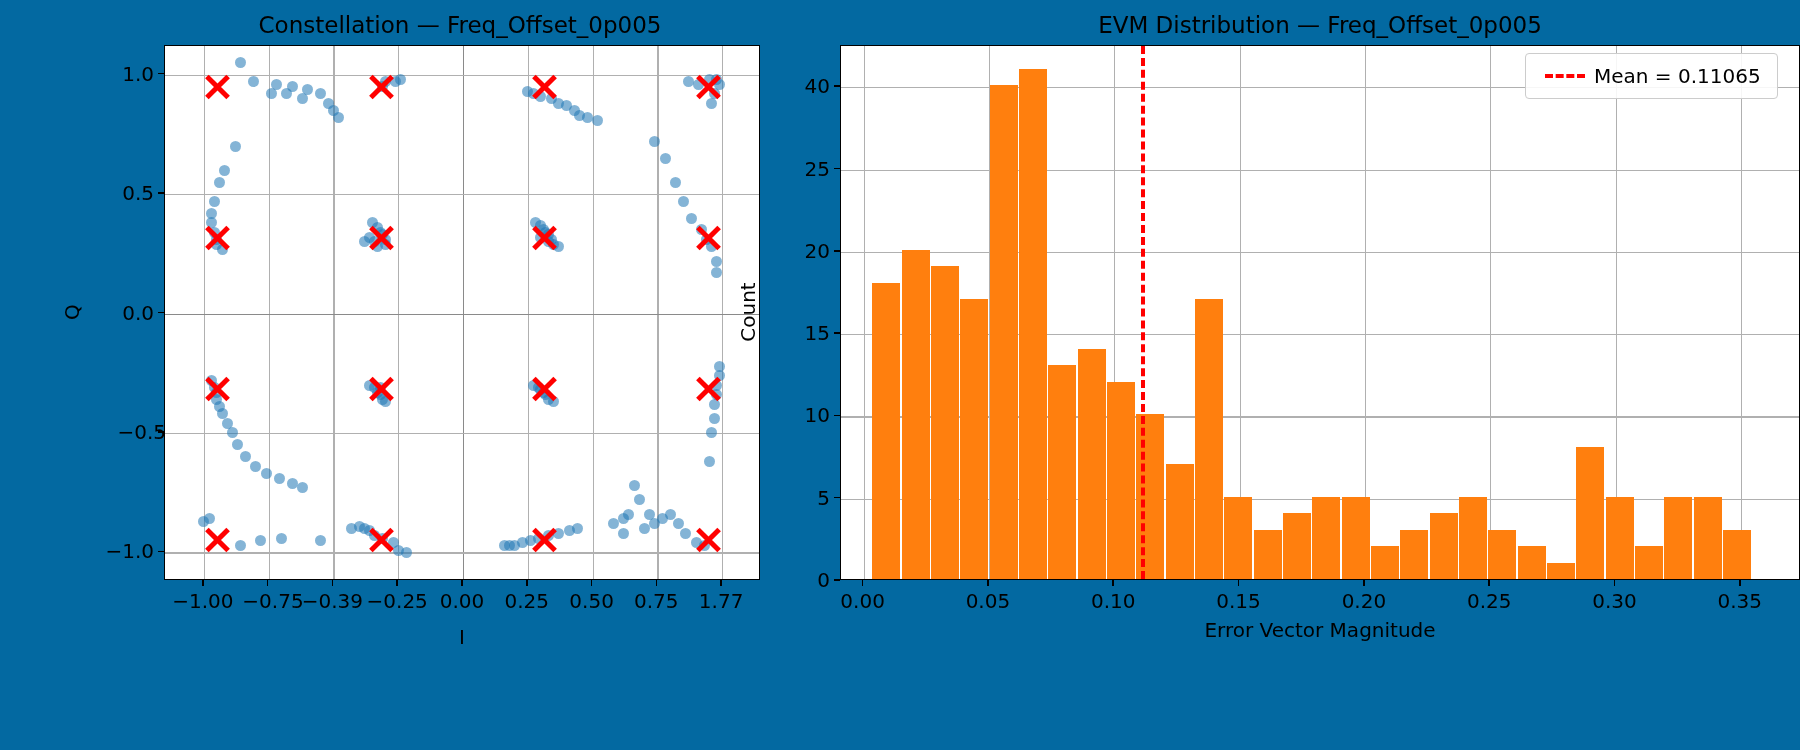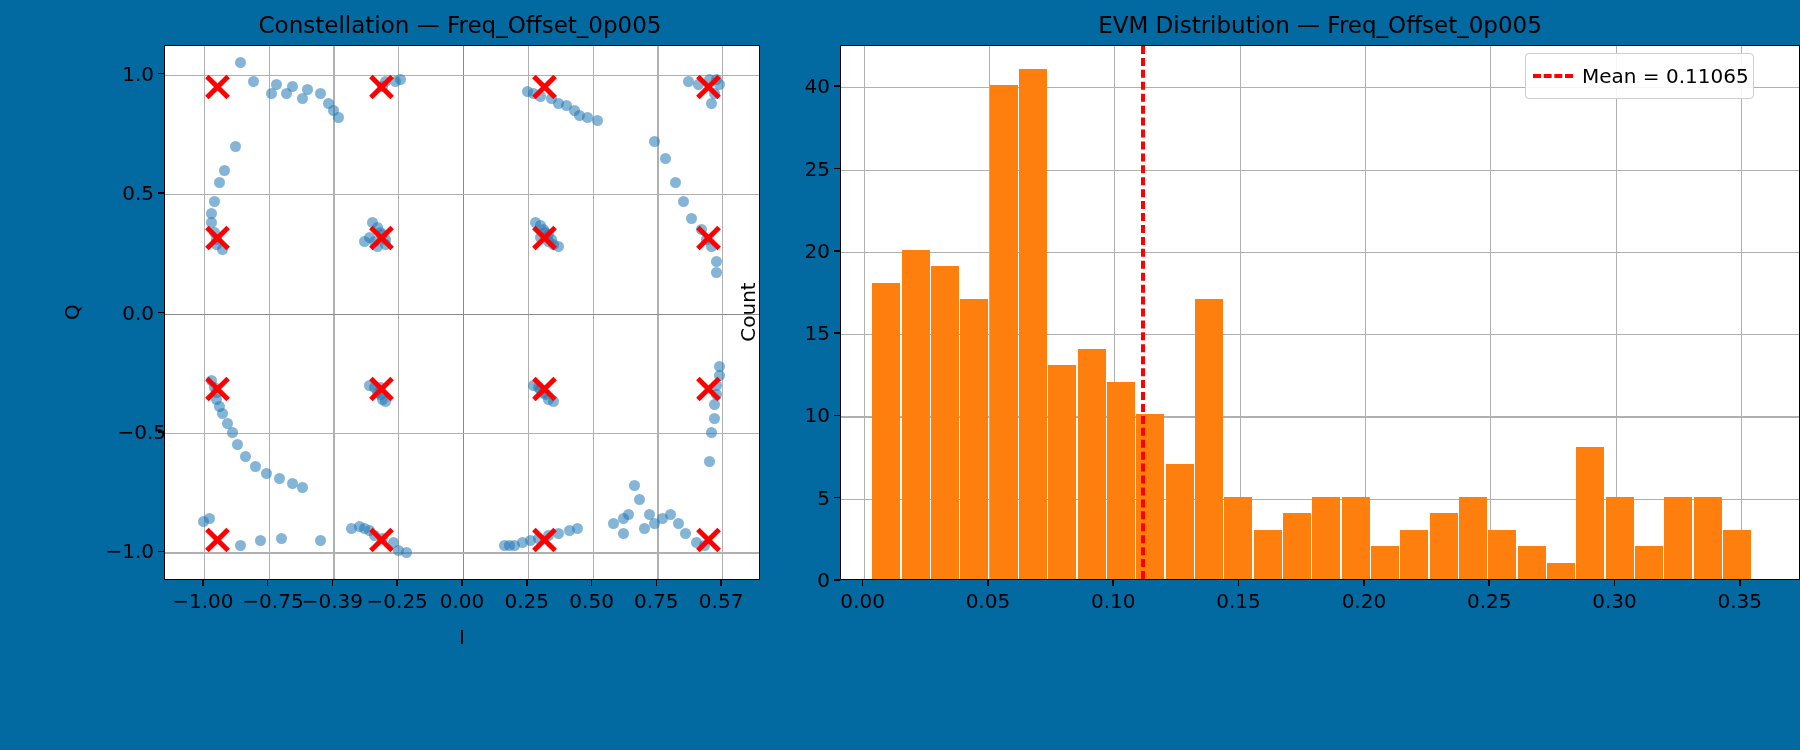--- a/index.html
+++ b/index.html
@@ -133,21 +133,21 @@
     top: 0;
     bottom: 0;
     width: 0;
     border-left: 4px dashed #ff0000;
   }
   .legend {
     position: absolute;
     background: rgba(255,255,255,0.88);
     border: 1.2px solid #cccccc;
     border-radius: 4px;
-    padding: 7px 4px;
+    padding: 7px 16px;
     font-size: 20px;
     z-index: 20;
   }
   .legend-row {
     display: flex;
     align-items: center;
     height: 30px;
     white-space: nowrap;
   }
   .legend-key {
@@ -393,21 +393,21 @@
         <div class="tick-x" style="left:397.2px; top:589px;">−0.25</div>
         <div class="tickmark-x" style="left:461.2px; top:580px;"></div>
         <div class="tick-x" style="left:462.0px; top:589px;">0.00</div>
         <div class="tickmark-x" style="left:526.0px; top:580px;"></div>
         <div class="tick-x" style="left:526.8px; top:589px;">0.25</div>
         <div class="tickmark-x" style="left:590.8px; top:580px;"></div>
         <div class="tick-x" style="left:591.6px; top:589px;">0.50</div>
         <div class="tickmark-x" style="left:655.5px; top:580px;"></div>
         <div class="tick-x" style="left:656.3px; top:589px;">0.75</div>
         <div class="tickmark-x" style="left:720.3px; top:580px;"></div>
-        <div class="tick-x" style="left:721.1px; top:589px;">0.57</div>
+        <div class="tick-x" style="left:721.1px; top:589px;">1.77</div>
         <div class="tickmark-y" style="left:158px; top:550.5px;"></div>
         <div class="tick-y" style="left:102px; top:551.3px; width:52px;">−1.0</div>
         <div class="tickmark-y" style="left:158px; top:431.1px;"></div>
         <div class="tick-y" style="left:114px; top:431.9px; width:52px;">−0.5</div>
         <div class="tickmark-y" style="left:158px; top:311.7px;"></div>
         <div class="tick-y" style="left:102px; top:312.5px; width:52px;">0.0</div>
         <div class="tickmark-y" style="left:158px; top:192.3px;"></div>
         <div class="tick-y" style="left:102px; top:193.1px; width:52px;">0.5</div>
         <div class="tickmark-y" style="left:158px; top:72.9px;"></div>
         <div class="tick-y" style="left:102px; top:73.7px; width:52px;">1.0</div>
@@ -497,20 +497,21 @@
         <div class="tickmark-y" style="left:34px; top:332.3px;"></div>
         <div class="tick-y" style="left:-8px; top:333.1px; width:38px;">15</div>
         <div class="tickmark-y" style="left:34px; top:250.0px;"></div>
         <div class="tick-y" style="left:-8px; top:250.8px; width:38px;">20</div>
         <div class="tickmark-y" style="left:34px; top:167.7px;"></div>
         <div class="tick-y" style="left:-8px; top:168.5px; width:38px;">25</div>
         <div class="tickmark-y" style="left:34px; top:85.4px;"></div>
         <div class="tick-y" style="left:-8px; top:86.2px; width:38px;">40</div>
       </div>
 
+    <div class="axis-label-x" style="left:520px; top:618px;">Error Vector Magnitude</div>
 
     <div class="axis-label-y" style="left:-52px; top:312px;">Count</div>
 
     <div class="legend" style="left:725px; top:53px;">
       <div class="legend-row">
         <span class="legend-key">
           <span class="key-dash"></span>
         </span>
         <span class="legend-label">Mean = 0.11065</span>
       </div>

